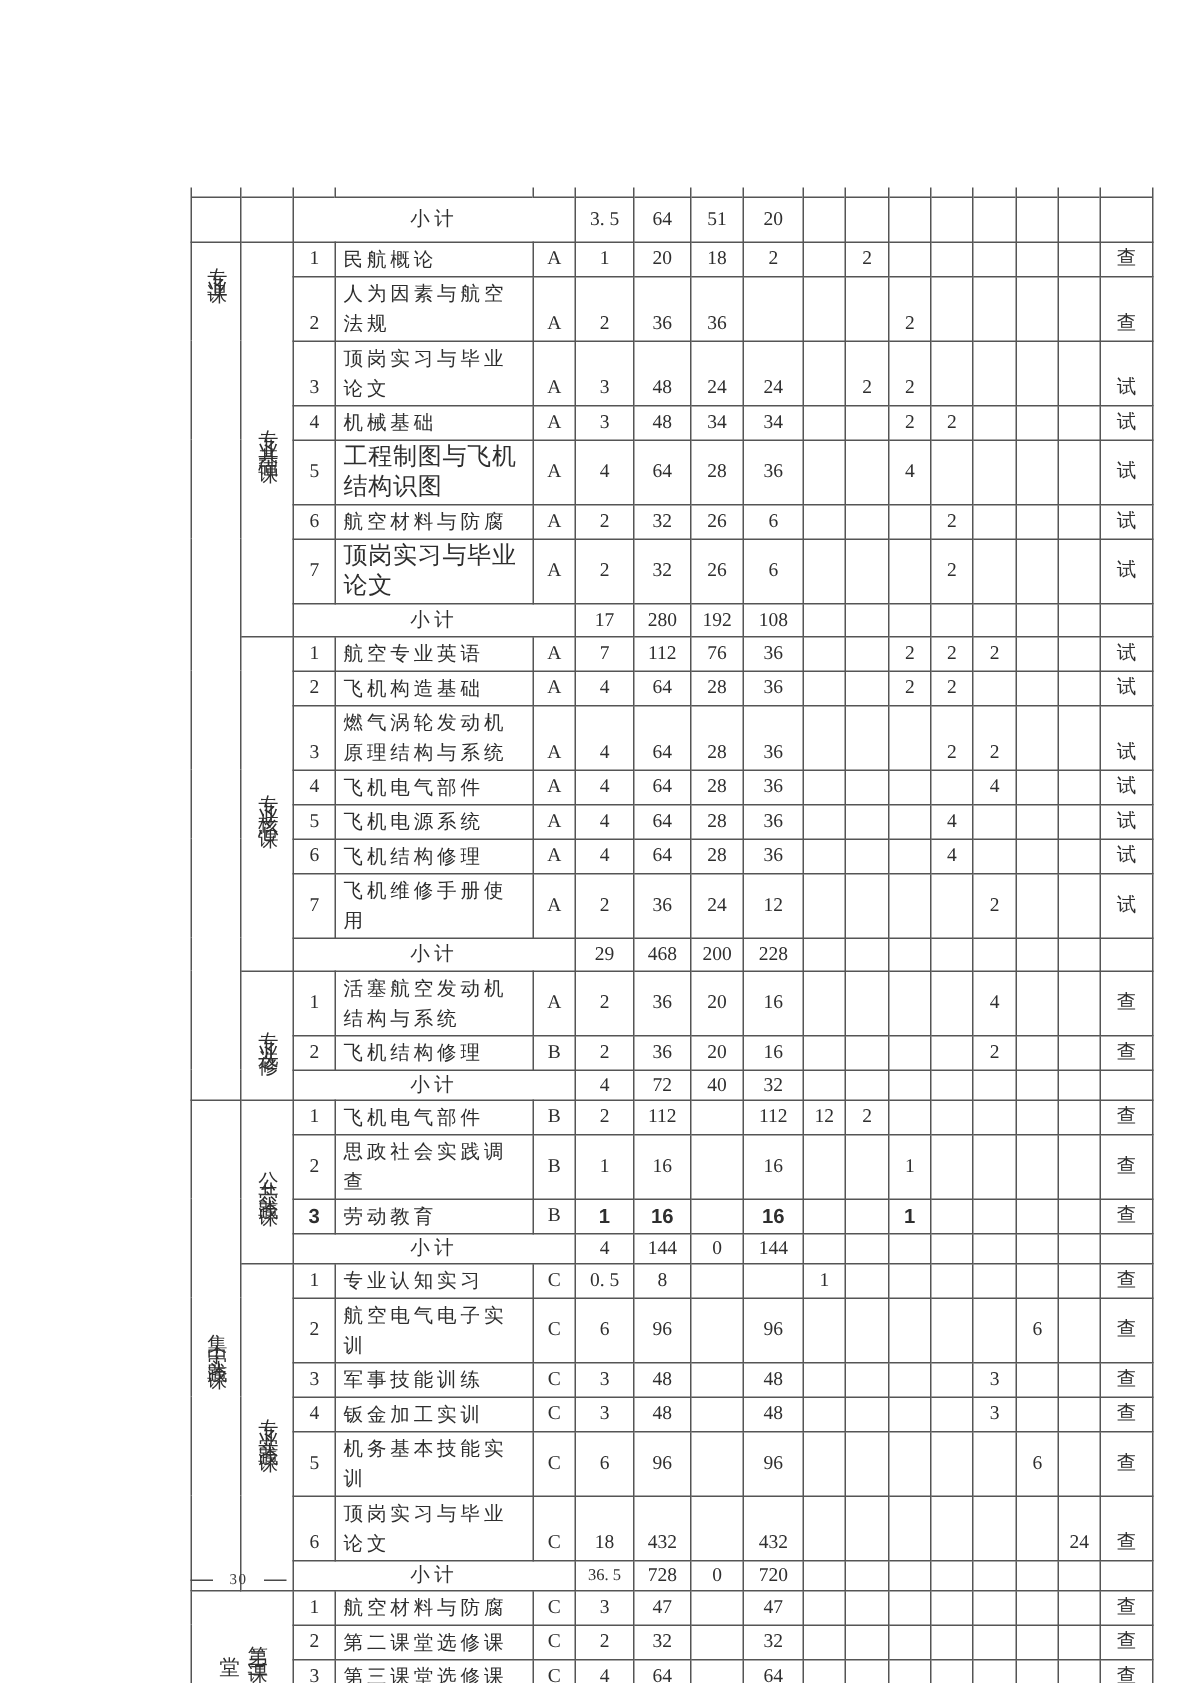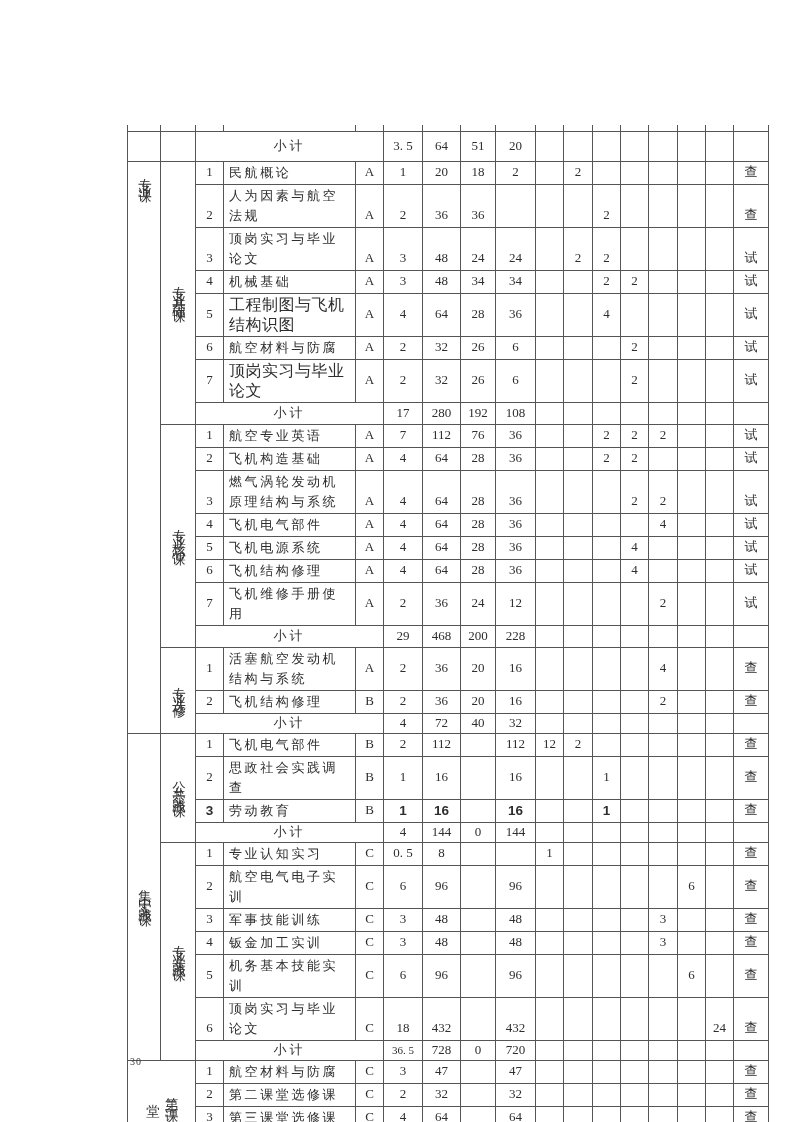--- a/index.html
+++ b/index.html
@@ -37,22 +37,22 @@
     display:inline-block; writing-mode:vertical-rl; text-orientation:upright;
     letter-spacing:6px; font-size:13.5px; line-height:1.1;
   }
   .vtext.tight { letter-spacing:4px; }
   .wrap2 {
     display:flex; flex-direction:row; align-items:center; justify-content:center; gap:4px;
   }
 
   .pageno {
     position:absolute; left:127px; top:1045px; height:17px;
-    display:flex; align-items:flex-end; gap:11px;
-    font-size:10px; color:#3a3a3a; letter-spacing:1px;flex-direction:column;
+    display:flex; align-items:center; gap:11px;
+    font-size:10px; color:#3a3a3a; letter-spacing:1px;
   }
   .dash { display:inline-block; width:15px; height:1px; background:#4a4a4a; }
 </style>
 </head>
 <body>
 
 <div class="sheet">
 
   <table class="curriculum">
     <colgroup>

